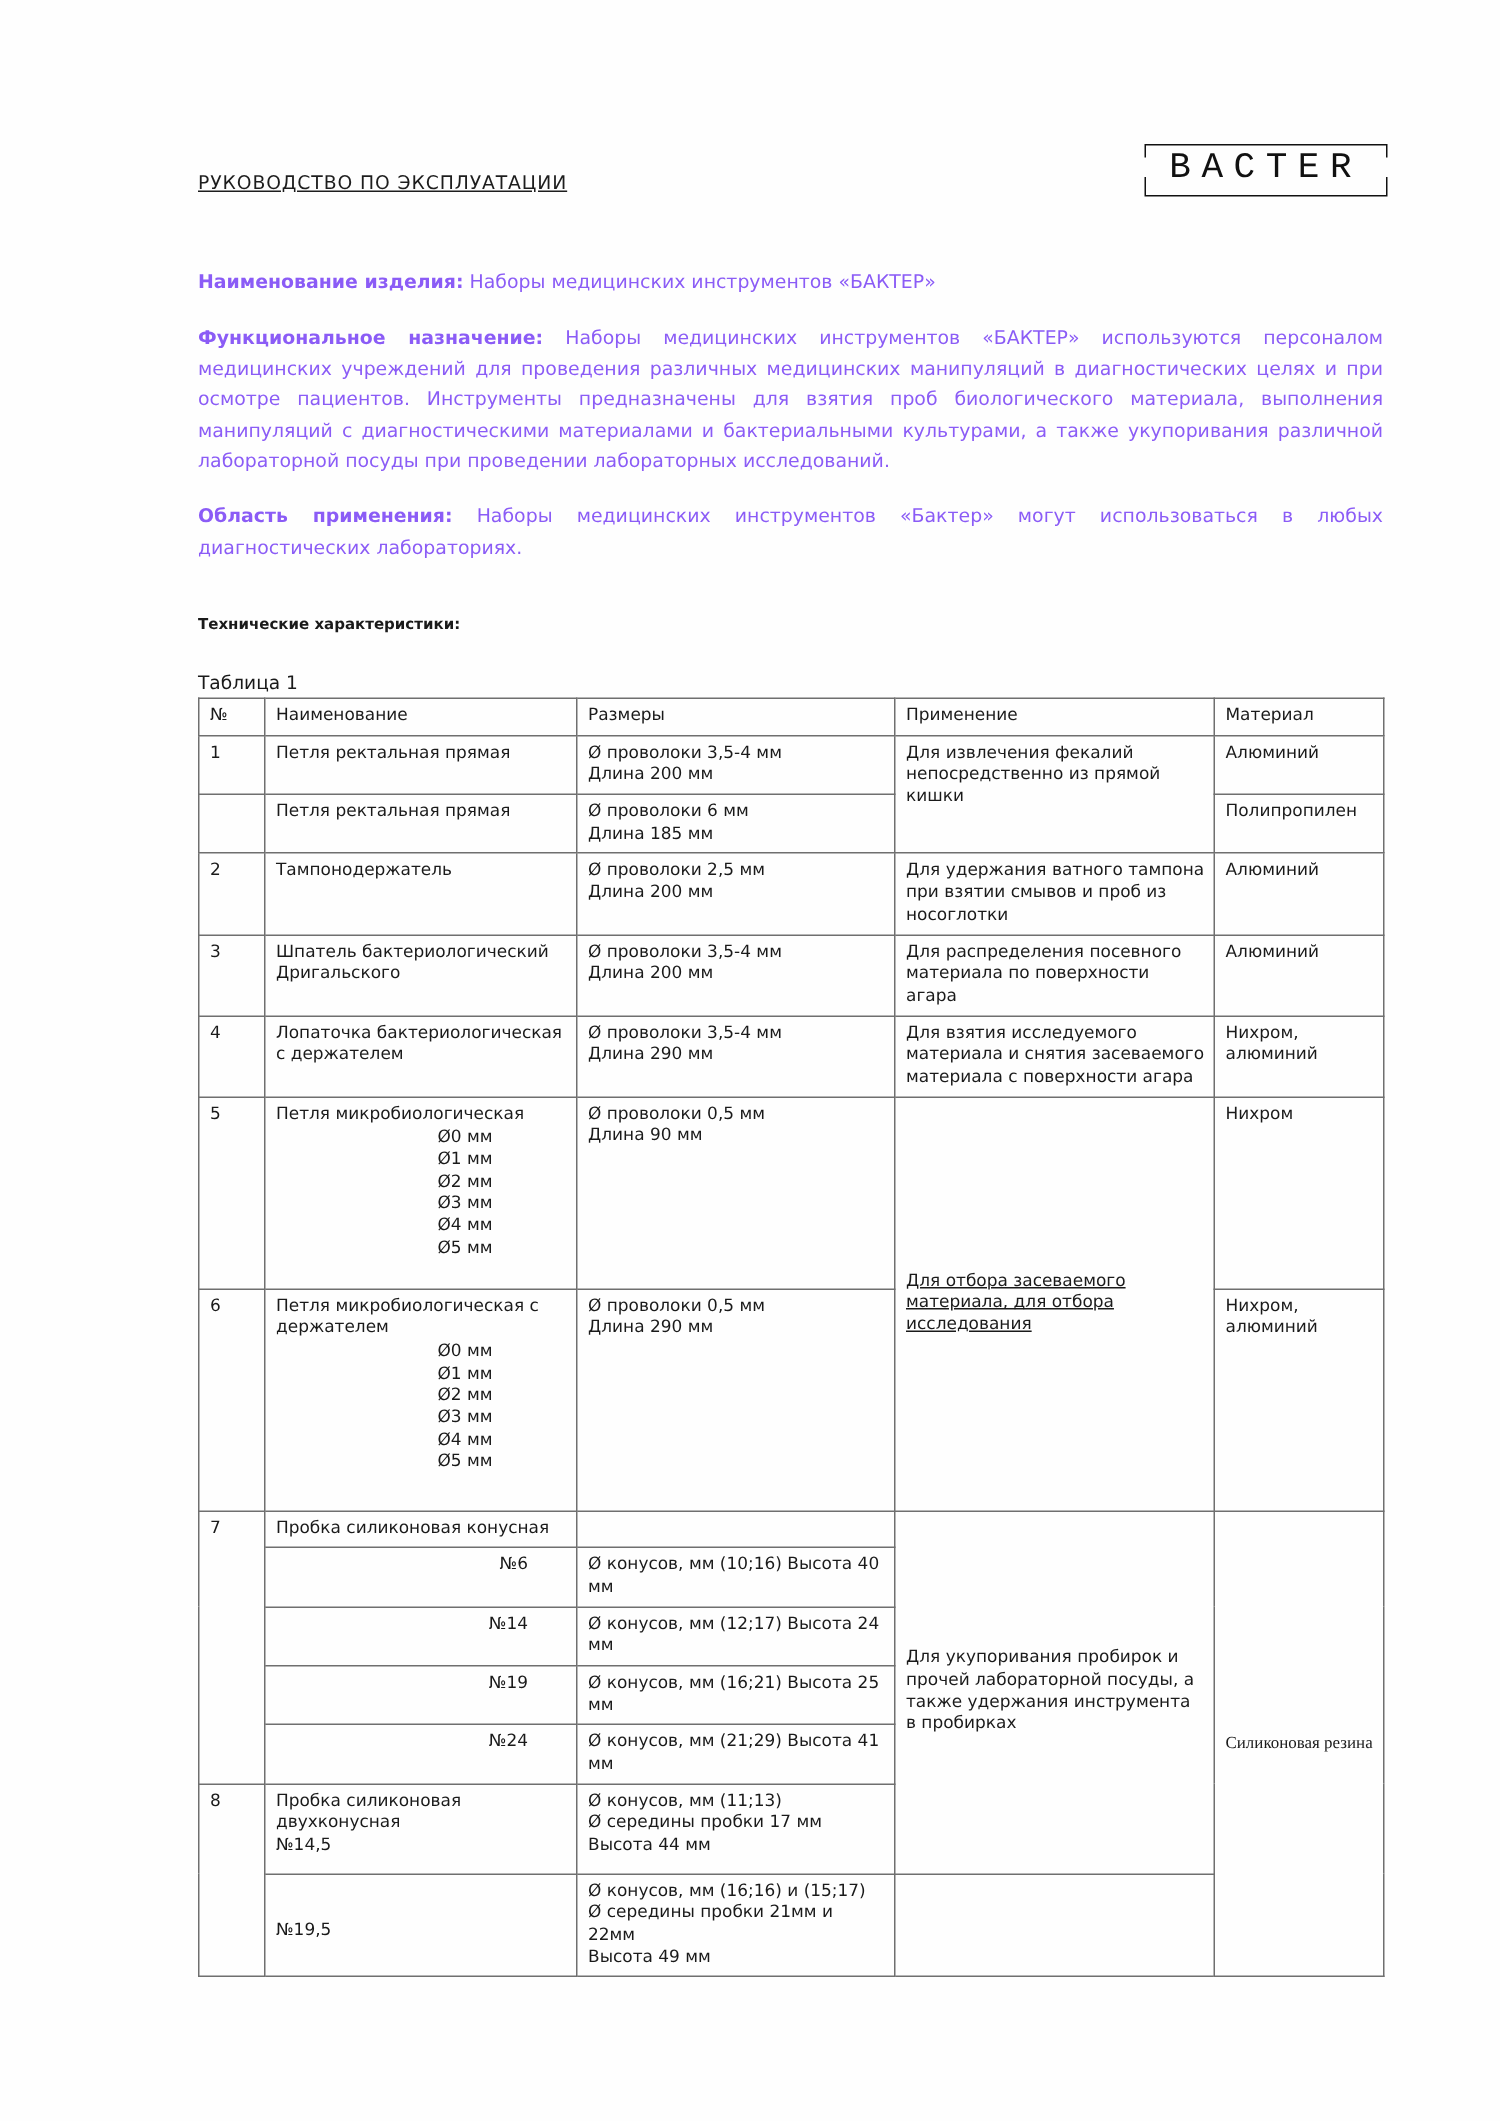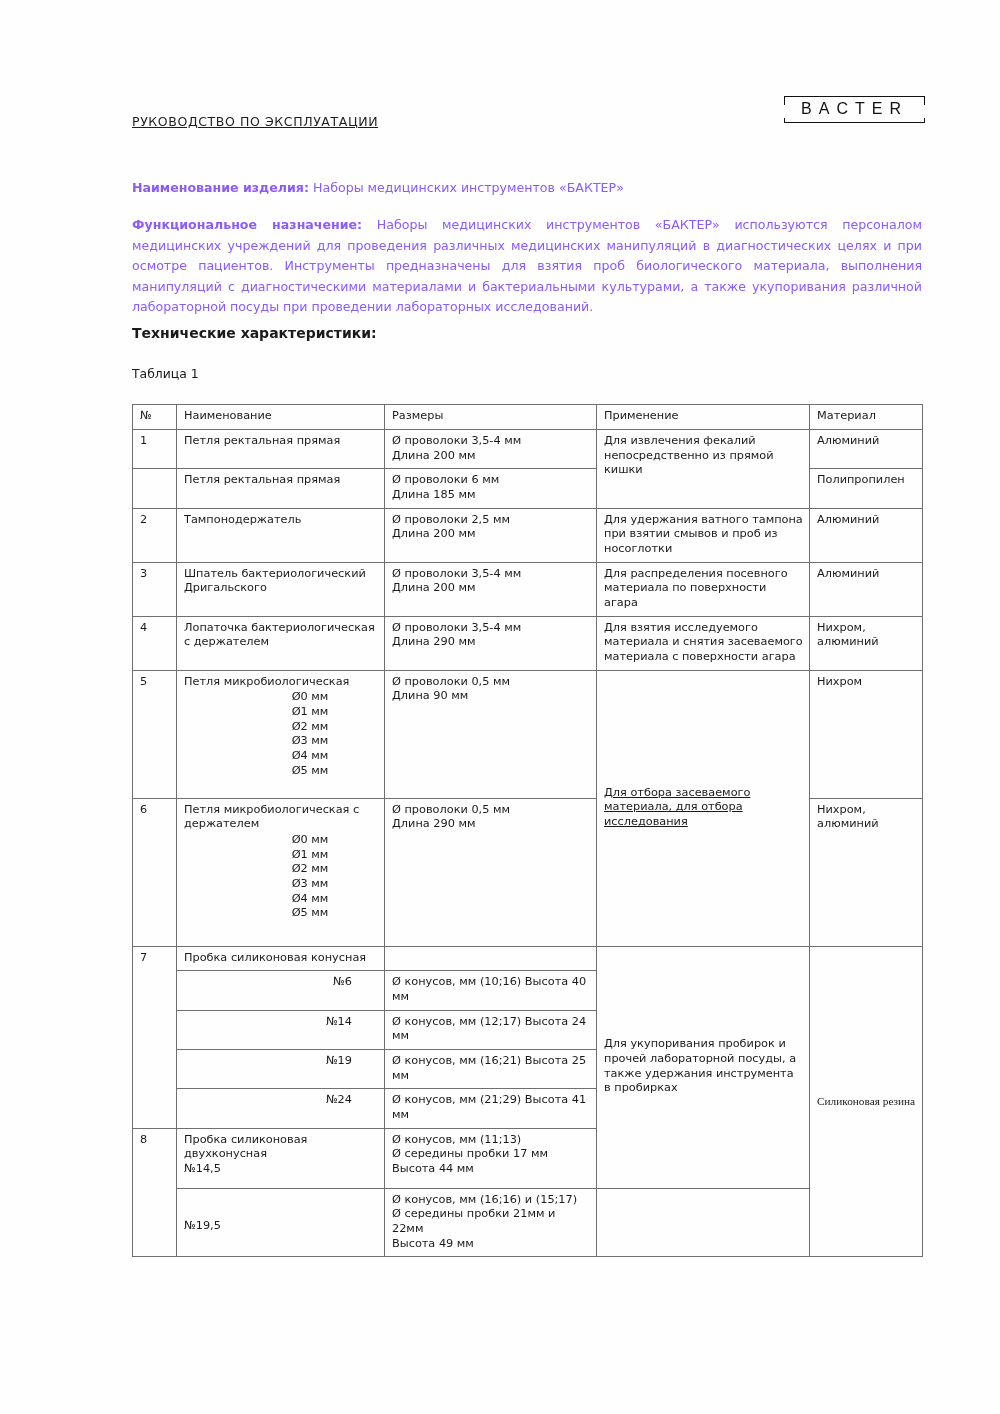--- a/index.html
+++ b/index.html
@@ -43,22 +43,22 @@
     text-decoration: underline;
   }
   .logo {
     margin-top: 0px;
     margin-right: -3px;
     border: 1.6px solid #111;
     padding: 4px 16px 5px 16px;
     position: relative;
   }
   .logo-text {
-    font-family: Liberation Sans, sans-serif;
-    font-size: 16px;
+    font-family: Liberation Mono, monospace;
+    font-size: 24px;
     letter-spacing: 7px;
     font-weight: 500;
     color: #111;
     line-height: 1;
   }
   .logo::before, .logo::after {
     content: "";
     position: absolute;
     background: #fefefe;
     width: 4px;
@@ -71,28 +71,28 @@
   .para {
     font-size: 12.6px;
     line-height: 1.62;
     text-align: justify;
     margin-top: 17px;
     color: #8b5cf6;
   }
   .para.first { margin-top: 30px; }
   .lbl { font-weight: bold; }
   .section-title {
-    font-size: 14px;
+    font-size: 10px;
     font-weight: bold;
-    margin-top: 8px;
+    margin-top: 36px;
   }
   .table-caption {
     font-size: 12.4px;
     margin-top: 25px;
-    margin-bottom: 23px;
+    margin-bottom: 3px;
   }
 
   
   table.spec {
     border-collapse: collapse;
     width: 790px;
     table-layout: fixed;
     font-size: 11.3px;
     line-height: 1.3;
   }
@@ -146,20 +146,23 @@
     </div>
 
     <div class="para first">
       <span class="lbl">Наименование изделия:</span><span> Наборы медицинских инструментов «БАКТЕР»</span>
     </div>
 
     <div class="para">
       <span class="lbl">Функциональное назначение:</span><span> Наборы медицинских инструментов «БАКТЕР» используются  персоналом медицинских учреждений для проведения различных медицинских манипуляций в диагностических целях и при осмотре пациентов. Инструменты предназначены для взятия проб биологического материала, выполнения манипуляций с диагностическими материалами и бактериальными культурами, а также укупоривания различной лабораторной посуды при проведении лабораторных исследований.</span>
     </div>
 
+    <div class="para">
+      <span class="lbl">Область применения:</span><span>  Наборы медицинских инструментов «Бактер» могут использоваться в любых диагностических лабораториях.</span>
+    </div>
 
     <div class="section-title">Технические характеристики:</div>
 
     <div class="table-caption">Таблица 1</div>
 
     <table class="spec">
       <colgroup>
         <col class="c-num">
           <col class="c-name">
           <col class="c-size">

